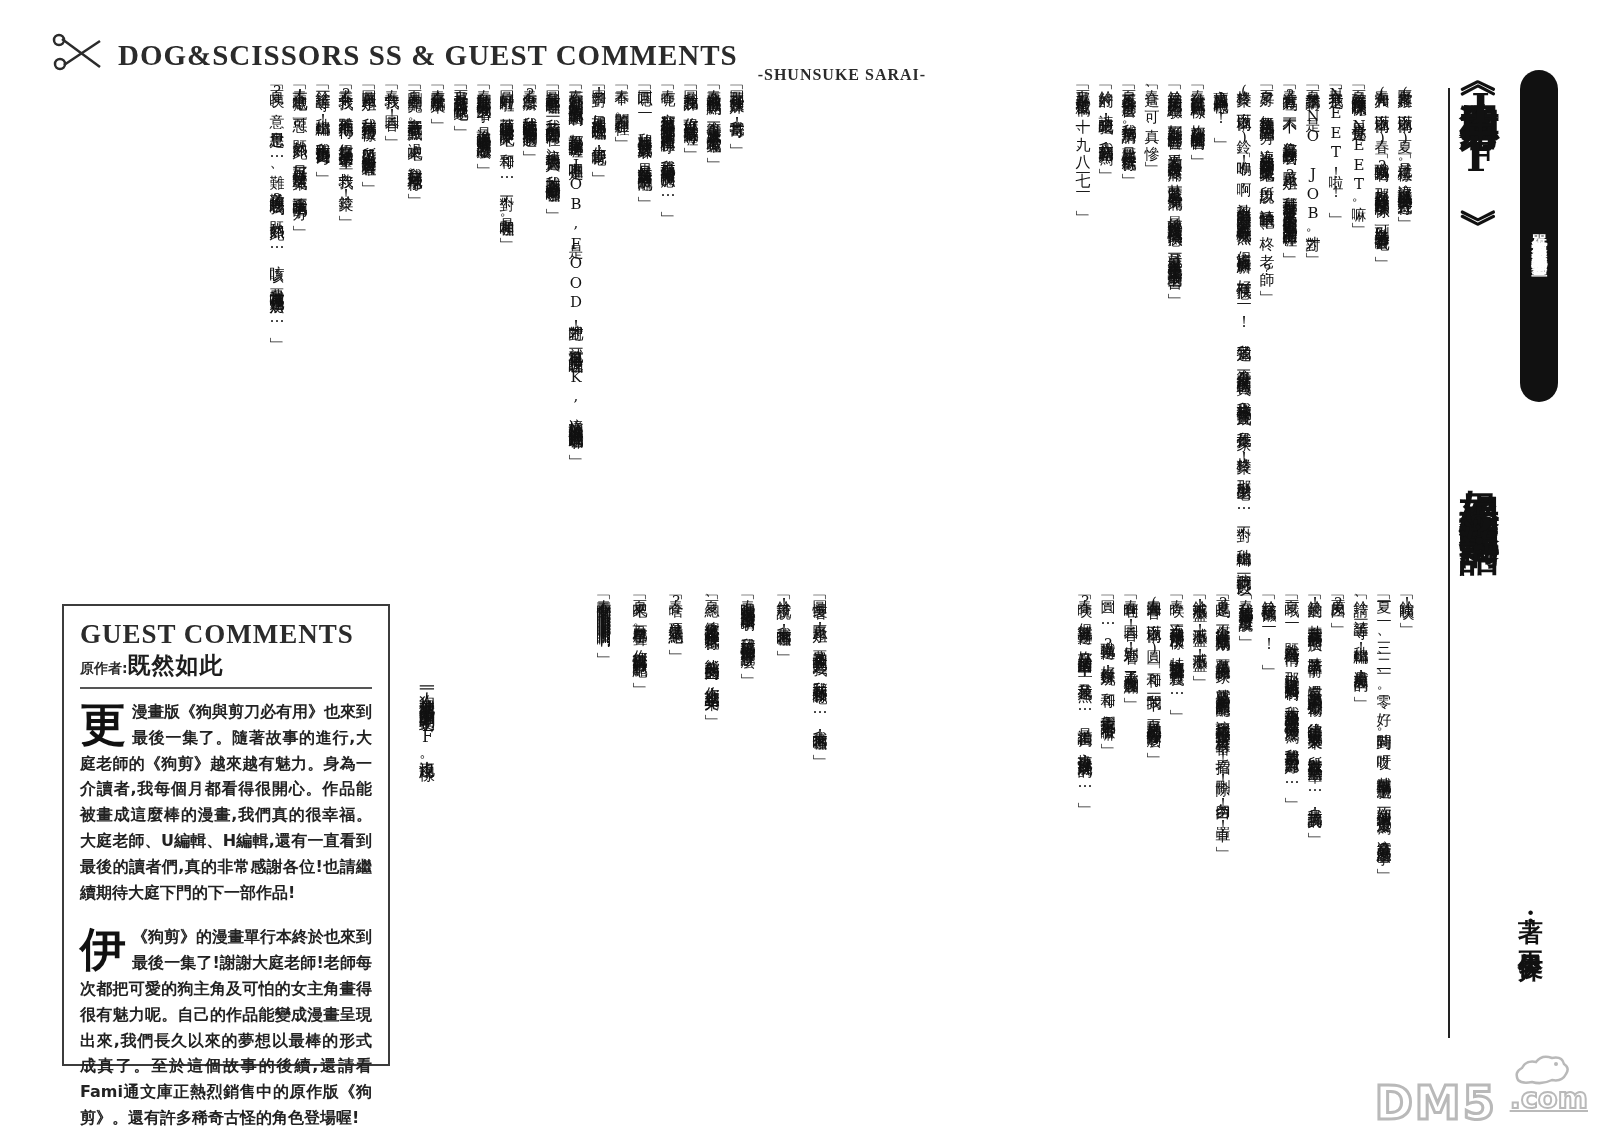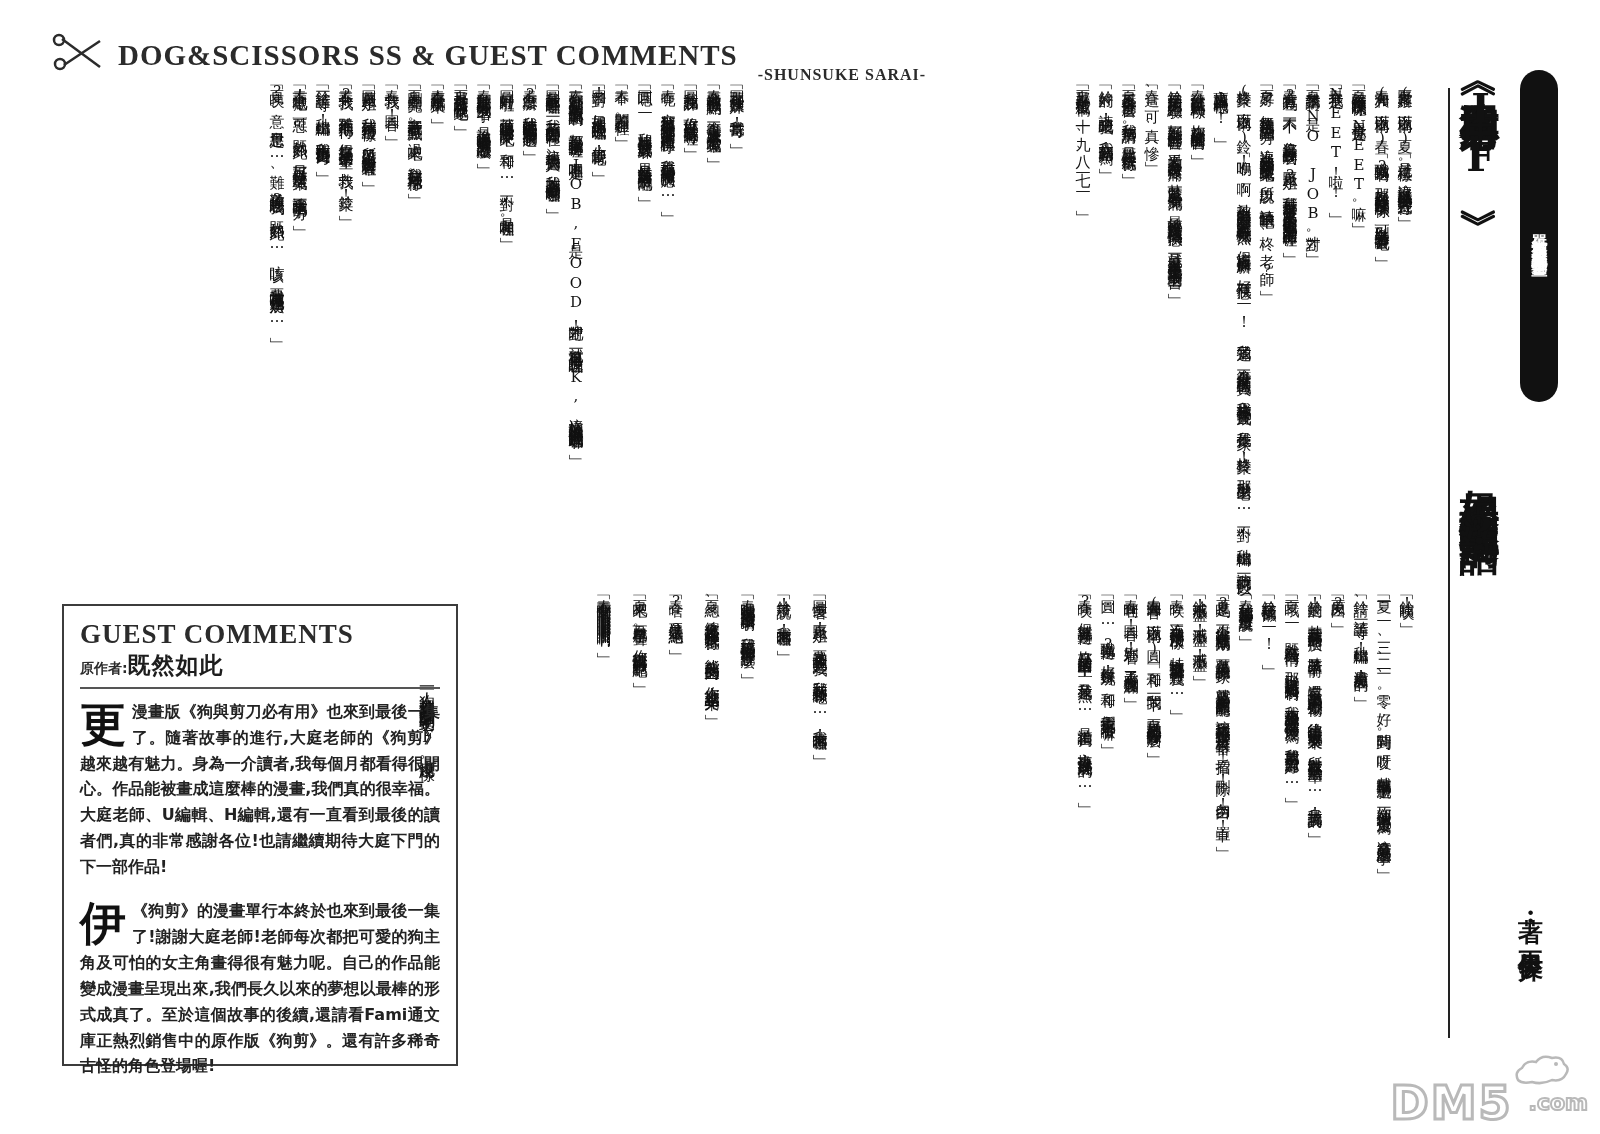--- a/index.html
+++ b/index.html
@@ -60,21 +60,21 @@
   #dlg-bottom-middle{left:498px;top:588px;height:500px;width:340px;}
   #dlg-bottom-middle p{line-height:36px;}
   .closing-note{
     position:absolute;left:416px;top:678px;height:420px;
     writing-mode:vertical-rl;text-orientation:upright;
     font-family:"DejaVu Serif","Liberation Serif",serif;
     font-size:16px;letter-spacing:1.5px;color:#111;
   }
   
   .guest-box{
-    position:absolute;left:62px;top:604px;width:396px;height:462px;
+    position:absolute;left:62px;top:604px;width:328px;height:462px;
     border:2px solid #3c3c3c;box-sizing:border-box;padding:14px 16px 10px 16px;
   }
   .guest-title{
     font-family:"Liberation Serif","DejaVu Serif",serif;
     font-size:27px;font-weight:600;letter-spacing:1px;color:#2b2b2b;line-height:1.1;
   }
   .guest-author-line{
     border-bottom:2px solid #555;padding-bottom:6px;margin-bottom:10px;
   }
   .guest-author-label{font-size:14px;font-weight:bold;color:#2b2b2b;}
@@ -86,31 +86,32 @@
     margin:0 0 18px 0;font-size:16px;line-height:1.62;font-weight:bold;color:#222;
     text-align:justify;
   }
   .guest-paragraph .dropcap{
     float:left;
     font-family:"DejaVu Serif","Liberation Serif",serif;
     font-size:46px;line-height:0.95;font-weight:bold;margin:4px 6px 0 0;color:#111;
   }
   
   .dm5{
-    position:absolute;right:12px;bottom:8px;display:flex;align-items:center;
+    position:absolute;right:12px;bottom:8px;display:flex;align-items:flex-start;
     font-family:"DejaVu Sans",sans-serif;
+    gap:11px;
   }
   .dm5-text{
     font-size:46px;font-weight:900;color:#fff;letter-spacing:2px;line-height:1;
     -webkit-text-stroke:3px #b9b9b9;
     text-shadow:0 0 1px #b9b9b9;
   }
   .dm5-suffix{
-    font-size:22px;font-weight:900;color:#fff;-webkit-text-stroke:2px #b9b9b9;
-    line-height:1.3;margin-left:16px;
+    font-size:29px;font-weight:900;color:#fff;-webkit-text-stroke:2px #b9b9b9;
+    line-height:1.3;margin-left:2px;text-decoration:underline;
   }
   .dm5-creature{position:absolute;right:28px;bottom:44px;}
 </style>
 </head>
 <body>
 
 <div class="page-header">
   <span>
     <svg width="52" height="40" viewBox="0 0 52 40">
       <g stroke="#2b2b2b" stroke-width="2.5" fill="none">

